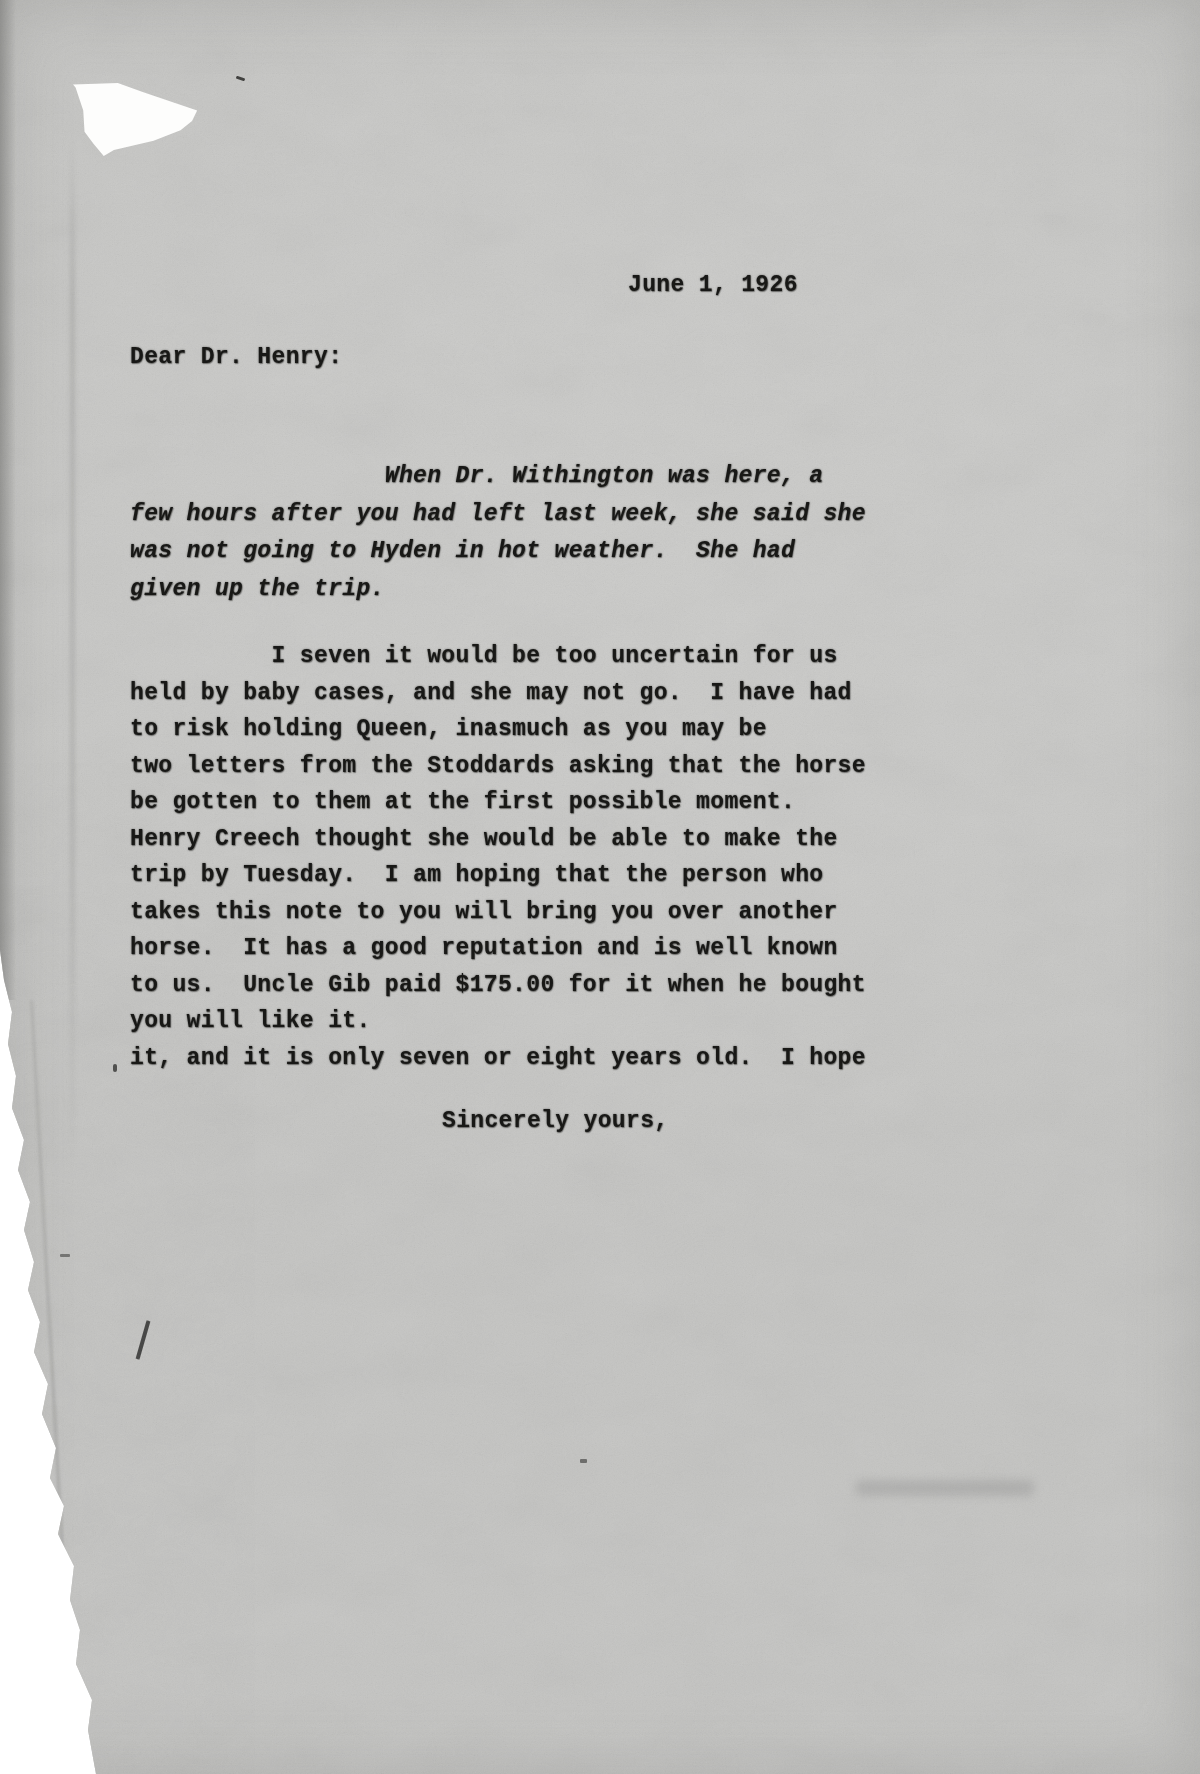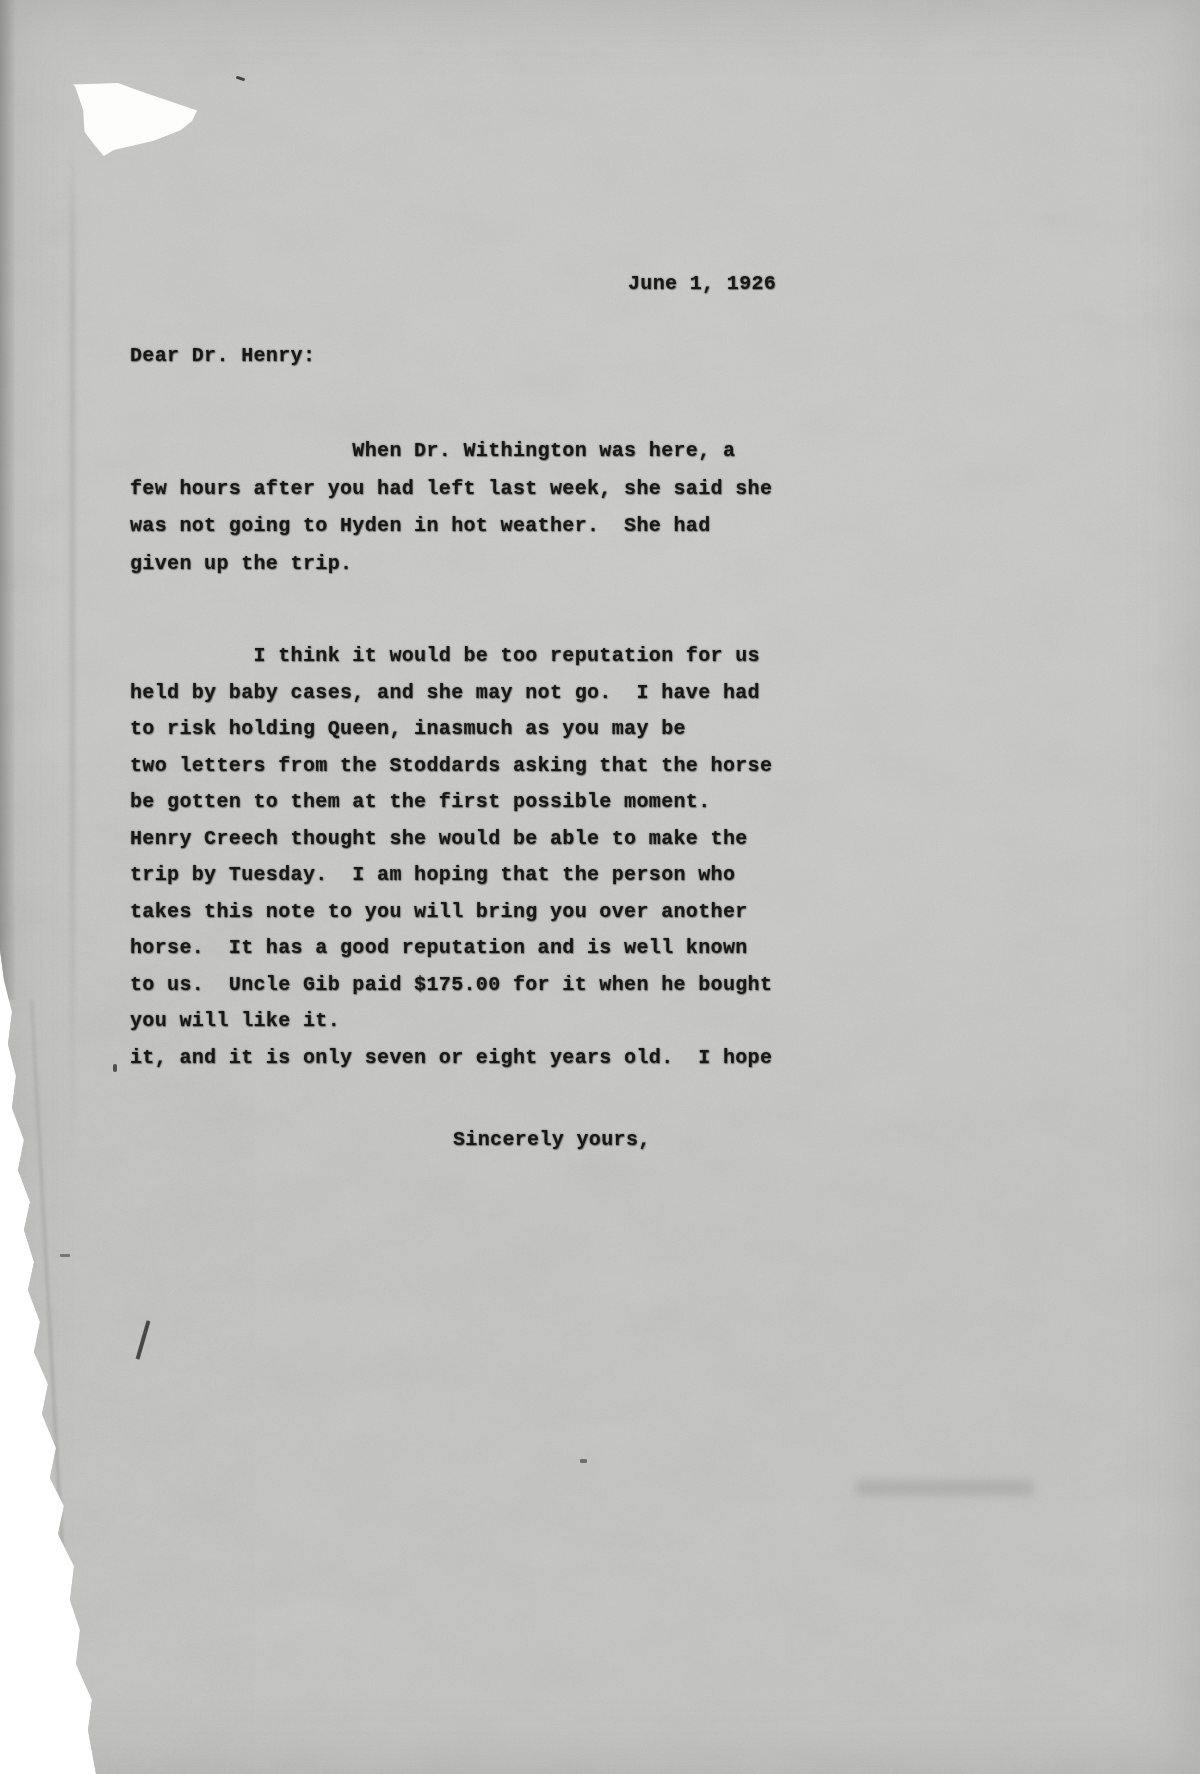--- a/index.html
+++ b/index.html
@@ -56,34 +56,34 @@
   .speck.s3{left:141px;top:1320px;width:4px;height:40px;transform:rotate(16deg);opacity:.8;filter:blur(0.6px);}
   .speck.s4{left:60px;top:1254px;width:10px;height:3px;opacity:.5;filter:blur(0.5px);}
   .speck.s5{left:580px;top:1459px;width:7px;height:4px;opacity:.55;filter:blur(0.6px);}
   .smudge{
     position:absolute;left:855px;top:1480px;width:180px;height:16px;
     background:rgba(120,120,118,0.25);filter:blur(4px);border-radius:8px;
   }
   .letter{position:absolute;inset:0;color:#161616;}
   .tline,.date,.salutation,.closing{
     white-space:pre;
-    font-size:20px;
+    font-size:23px;
     font-weight:700;
     letter-spacing:0.35px;
     color:#181816;
     text-shadow:0 0 2px rgba(25,25,23,0.55), 0.6px 0.6px 1px rgba(40,40,38,0.45);
     filter:blur(0.35px);
   }
   .date{position:absolute;left:628px;top:272px;}
   .salutation{position:absolute;left:130px;top:344px;}
   .para{position:absolute;left:130px;}
-  .para1{top:432px;line-height:37.5px;}
+  .para1{top:458px;line-height:37.5px;font-style:italic;}
   .para2{top:638px;line-height:36.5px;}
   .tline{line-height:inherit;}
-  .closing{position:absolute;left:453px;top:1108px;margin-top:20px;}
+  .closing{position:absolute;left:442px;top:1108px;}
 </style>
 </head>
 <body>
 
 <div class="scan">
   <div class="paper">
 
     <svg class="texture" width="1200" height="1774" xmlns="http://www.w3.org/2000/svg">
       <filter id="fiber">
         <feTurbulence type="fractalNoise" baseFrequency="0.9" numOctaves="2" seed="7" result="n"></feTurbulence>
@@ -114,21 +114,21 @@
       <div class="salutation">Dear Dr. Henry:</div>
 
       <div class="para para1">
         <div class="tline">                  When Dr. Withington was here, a</div>
         <div class="tline">few hours after you had left last week, she said she</div>
         <div class="tline">was not going to Hyden in hot weather.  She had</div>
         <div class="tline">given up the trip.</div>
       </div>
 
       <div class="para para2">
-        <div class="tline">          I think it would be too reputation for us</div>
+        <div class="tline">          I seven it would be too uncertain for us</div>
         <div class="tline">held by baby cases, and she may not go.  I have had</div>
         <div class="tline">to risk holding Queen, inasmuch as you may be</div>
         <div class="tline">two letters from the Stoddards asking that the horse</div>
         <div class="tline">be gotten to them at the first possible moment.</div>
         <div class="tline">Henry Creech thought she would be able to make the</div>
         <div class="tline">trip by Tuesday.  I am hoping that the person who</div>
         <div class="tline">takes this note to you will bring you over another</div>
         <div class="tline">horse.  It has a good reputation and is well known</div>
         <div class="tline">to us.  Uncle Gib paid $175.00 for it when he bought</div>
         <div class="tline">you will like it.</div>

